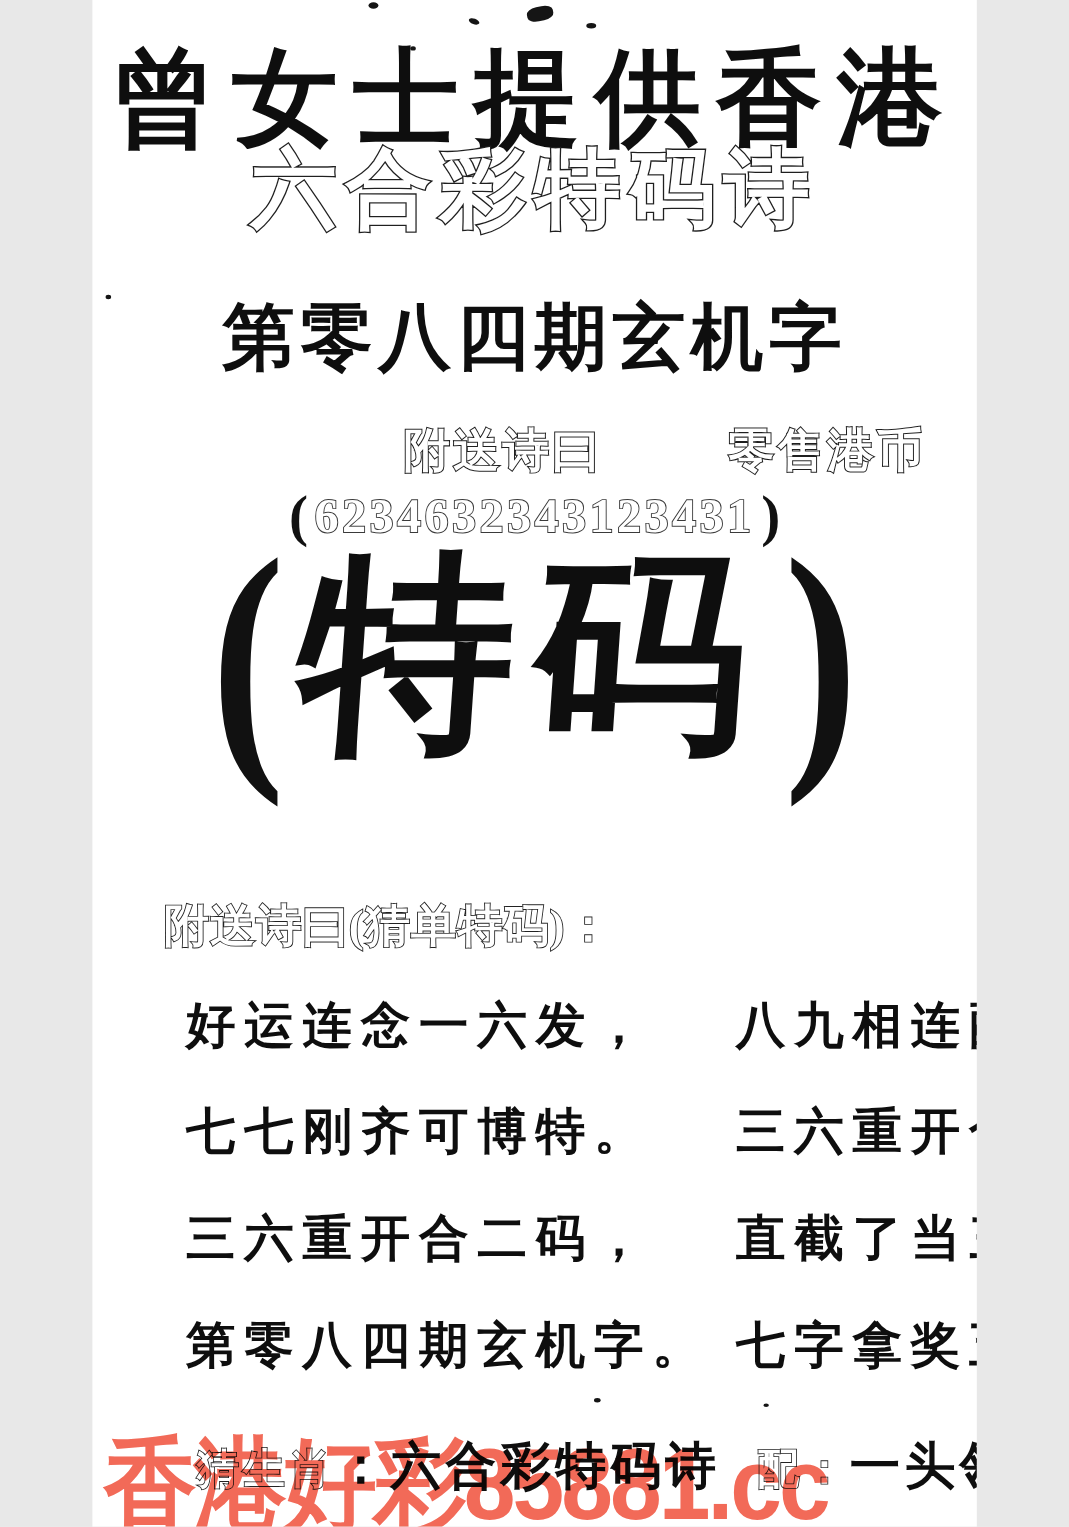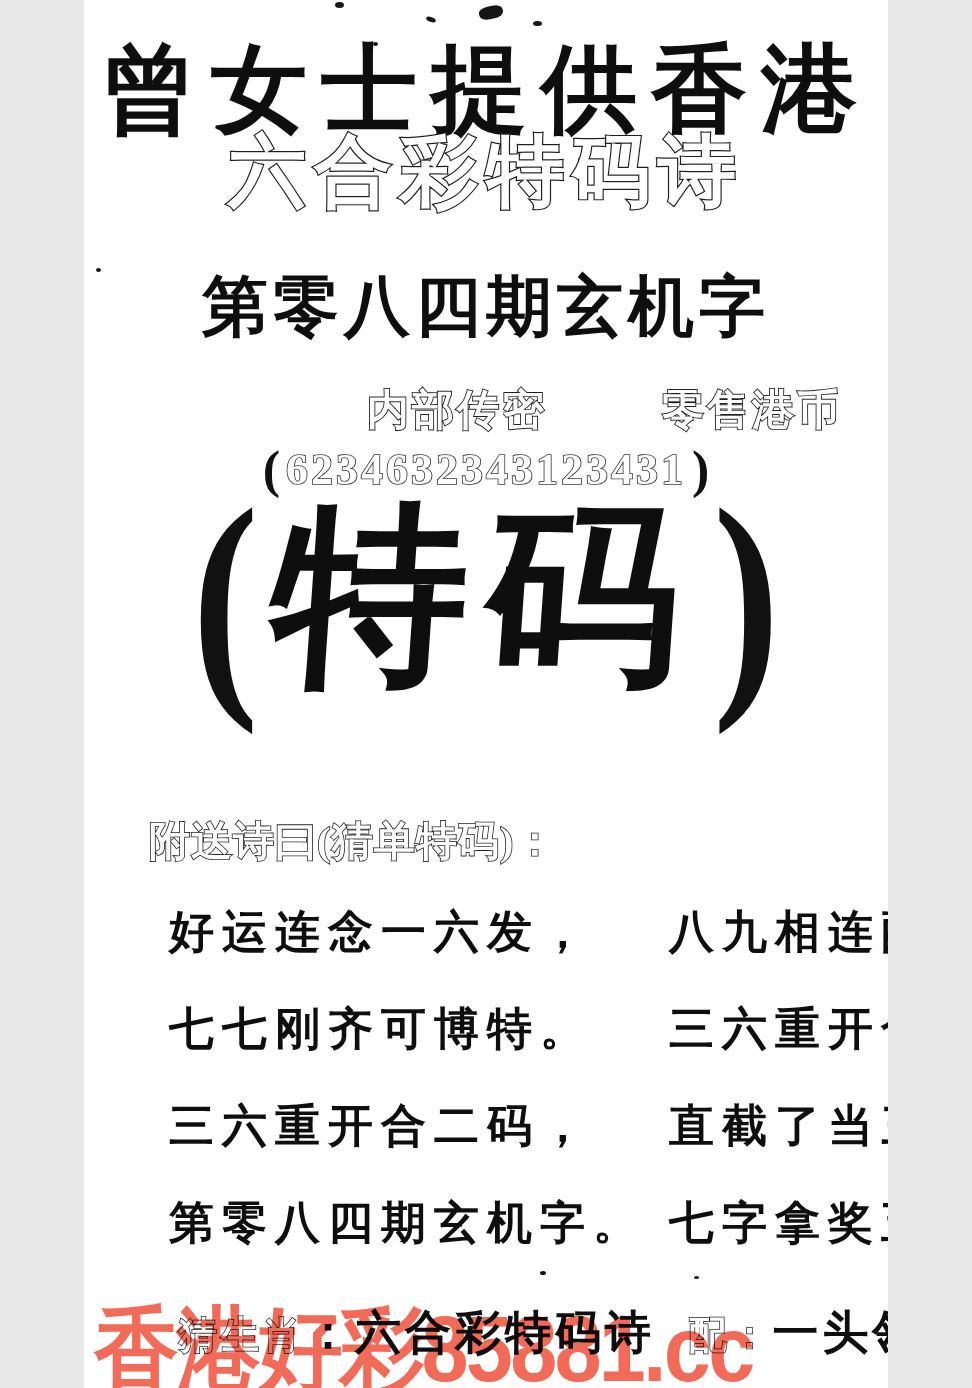--- a/index.html
+++ b/index.html
@@ -50,21 +50,21 @@
 <body>
 
 <div id="canvas">
 
   <div class="abs title1 solid" style="top:26px;left:50%;transform:translateX(-50%);">曾女士提供香港</div>
 
   <div class="abs title2 outline" style="top:120px;left:50%;transform:translateX(-50%);">六合彩特码诗</div>
 
   <div class="abs title3 solid" style="top:262px;left:50%;transform:translateX(-50%);">第零八四期玄机字</div>
 
-  <div class="abs notice outline" style="top:382px;left:283px;">内部传密</div>
+  <div class="abs notice outline" style="top:382px;left:283px;">附送诗曰</div>
   <div class="abs notice outline" style="top:382px;left:578px;">零售港币</div>
 
   <div class="abs codeline" style="top:440px;left:50%;transform:translateX(-50%);">
     <span class="codeparen">(</span>
     <span class="bubble">6234632343123431</span>
     <span class="codeparen">)</span>
   </div>
 
   <div class="abs feature" style="top:472px;left:50%;transform:translateX(-50%);">
     <span class="bigparen">(</span>

